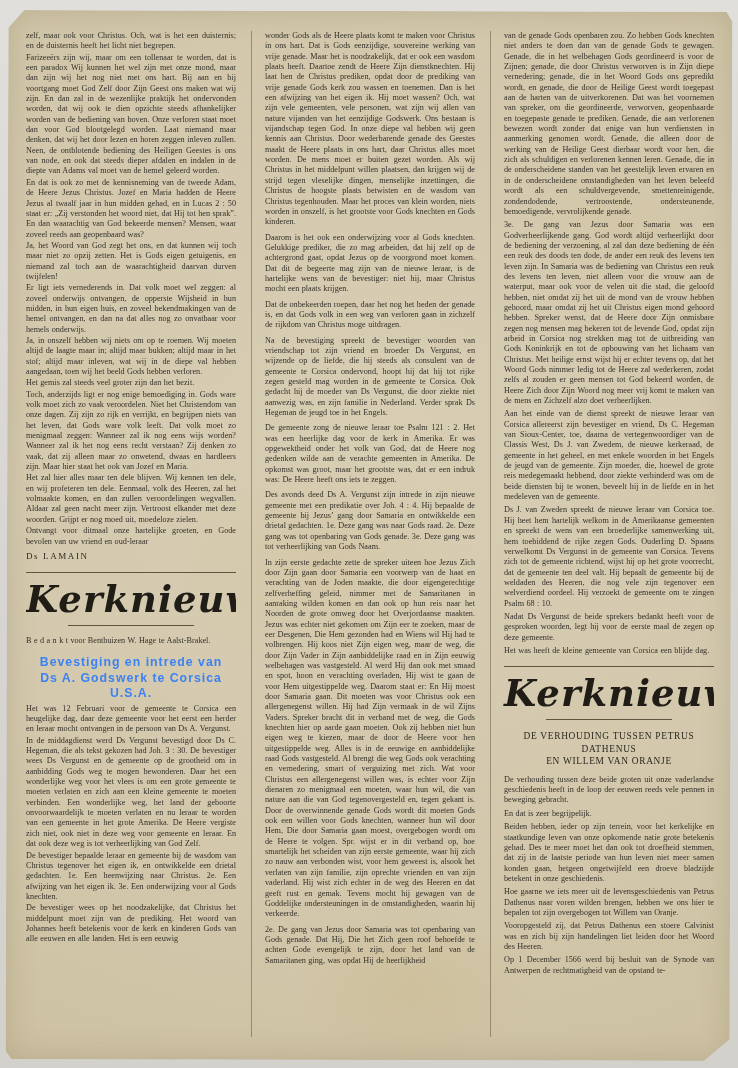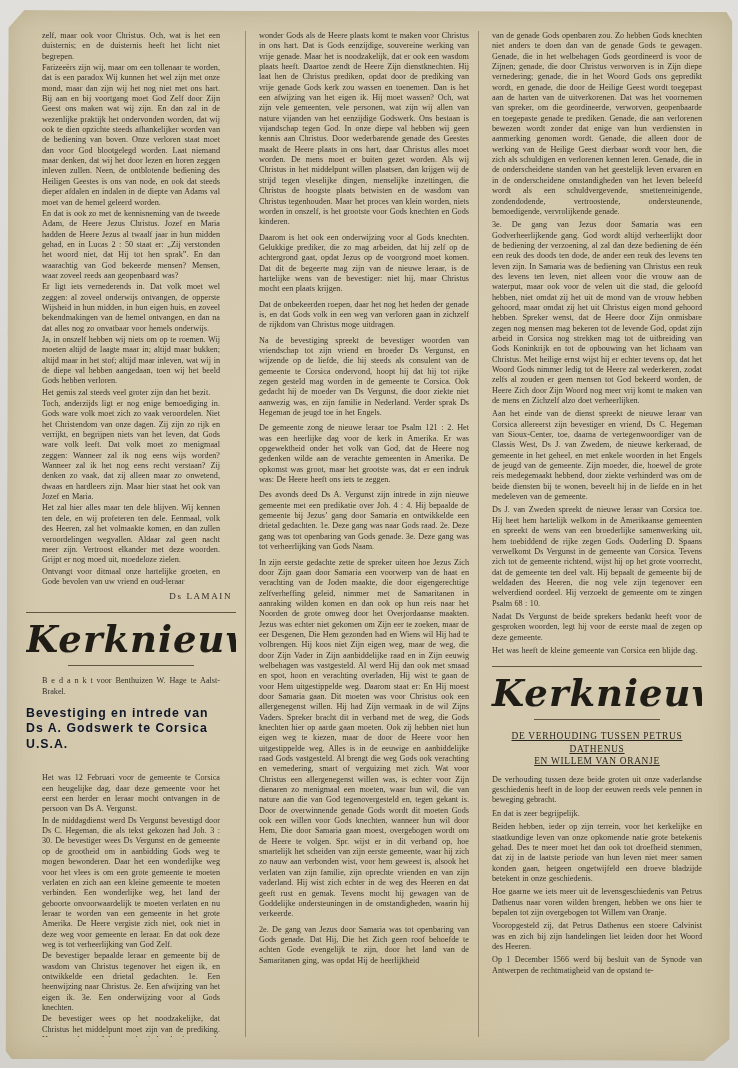--- a/index.html
+++ b/index.html
@@ -21,59 +21,60 @@
     clip-path: polygon(16px 0, 99.2% 0, 100% 10px, 100% calc(100% - 22px), calc(100% - 26px) 100%, 6px 100%, 0 calc(100% - 8px), 0 18px);
     transform: rotate(0.15deg);
   }
   .content{
     position:absolute;left:26px;top:31px;display:flex;align-items:flex-start;
   }
   .column{
     width:210px;height:1006px;overflow:hidden;
     color:#34312a;
   }
-  .column + .column{border-left:1px solid rgba(88,78,56,.48);padding-left:13px;margin-left:9px;}
+  .column + .column{border-left:1px solid rgba(88,78,56,.48);padding-left:13px;margin-left:15px;}
   .para{
     font:8.2px/10.35px "Liberation Serif", serif;
-    text-align:justify;margin:0 16px 1px;color:#34312a;
+    text-align:justify;margin:0 0 1px;color:#34312a;
     word-spacing:0.4px;
   }
   .column[data-column="1"] .para{margin:0 0 5px;}
   .column[data-column="2"] .para{margin:0 0 3px;}
   .sig{
     font:9px/11px "Liberation Serif", serif;
-    text-align:right;letter-spacing:1.6px;margin:4px 4px 8px 0;color:#2e2b24;
+    text-align:left;letter-spacing:1.6px;margin:4px 4px 8px 0;color:#2e2b24;
   }
   .rule{border:0;border-top:1px solid rgba(74,66,46,.85);margin:10px 0 8px;}
   .short-rule{border:0;border-top:1px solid rgba(74,66,46,.85);width:60%;margin:8px auto 10px;}
   .script-heading{
     font-family:"DejaVu Serif", serif;font-style:italic;font-weight:bold;
     font-size:37px;line-height:36px;text-align:center;color:#201d17;
     margin:4px 0 0; letter-spacing:1px;
   }
   .heading-bold{
     font-family:"Liberation Sans", sans-serif;font-weight:bold;
     font-size:12.3px;line-height:15.5px;letter-spacing:1px;
-    color:#0f172a;margin:9px 0 21px;
+    text-align:center;color:#3b82f6;margin:9px 0 2px;
   }
   .heading-caps{
     font-family:"Liberation Serif", serif;font-size:9.4px;line-height:12.5px;
-    letter-spacing:0.7px;text-align:center;color:#2a2720;margin:8px 0 7px;text-decoration:underline;
+    letter-spacing:0.7px;text-align:center;color:#2a2720;margin:8px 0 7px;
   }
 </style>
 </head>
 <body>
 
 <div class="scene">
   <div class="paper"></div>
   <div class="content">
     <div class="column" data-column="0">
         <p class="para">zelf, maar ook voor Christus. Och, wat is het een duisternis; en de duisternis heeft het licht niet begrepen.</p>
         <p class="para">Farizeeërs zijn wij, maar om een tollenaar te worden, dat is een paradox Wij kunnen het wel zijn met onze mond, maar dan zijn wij het nog niet met ons hart. Bij aan en bij voortgang moet God Zelf door Zijn Geest ons maken wat wij zijn. En dan zal in de wezenlijke praktijk het ondervonden worden, dat wij ook te dien opzichte steeds afhankelijker worden van de bediening van boven. Onze verloren staat moet dan voor God blootgelegd worden. Laat niemand maar denken, dat wij het door lezen en horen zeggen inleven zullen. Neen, de ontblotende bediening des Heiligen Geestes is ons van node, en ook dat steeds dieper afdalen en indalen in de diepte van Adams val moet van de hemel geleerd worden.</p>
         <p class="para">En dat is ook zo met de kennisneming van de tweede Adam, de Heere Jezus Christus. Jozef en Maria hadden de Heere Jezus al twaalf jaar in hun midden gehad, en in Lucas 2 : 50 staat er: „Zij verstonden het woord niet, dat Hij tot hen sprak”. En dan waarachtig van God bekeerde mensen? Mensen, waar zoveel reeds aan geopenbaard was?</p>
+        <p class="para">Ja, het Woord van God zegt het ons, en dat kunnen wij toch maar niet zo opzij zetten. Het is Gods eigen getuigenis, en niemand zal toch aan de waarachtigheid daarvan durven twijfelen!</p>
         <p class="para">Er ligt iets vernederends in. Dat volk moet wel zeggen: al zoveel onderwijs ontvangen, de opperste Wijsheid in hun midden, in hun eigen huis, en zoveel bekendmakingen van de hemel ontvangen, en dan na dat alles nog zo onvatbaar voor hemels onderwijs.</p>
         <p class="para">Ja, in onszelf hebben wij niets om op te roemen. Wij moeten altijd de laagte maar in; altijd maar bukken; altijd maar in het stof; altijd maar inleven, wat wij in de diepe val hebben aangedaan, toen wij het beeld Gods hebben verloren.</p>
         <p class="para">Het gemis zal steeds veel groter zijn dan het bezit.</p>
         <p class="para">Toch, anderzijds ligt er nog enige bemoediging in. Gods ware volk moet zich zo vaak veroordelen. Niet het Christendom van onze dagen. Zij zijn zo rijk en verrijkt, en begrijpen niets van het leven, dat Gods ware volk leeft. Dat volk moet zo menigmaal zeggen: Wanneer zal ik nog eens wijs worden? Wanneer zal ik het nog eens recht verstaan? Zij denken zo vaak, dat zij alleen maar zo onwetend, dwaas en hardleers zijn. Maar hier staat het ook van Jozef en Maria.</p>
         <p class="para">Het zal hier alles maar ten dele blijven. Wij kennen ten dele, en wij profeteren ten dele. Eenmaal, volk des Heeren, zal het volmaakte komen, en dan zullen veroordelingen wegvallen. Aldaar zal geen nacht meer zijn. Vertroost elkander met deze woorden. Grijpt er nog moed uit, moedeloze zielen.</p>
         <p class="para">Ontvangt voor ditmaal onze hartelijke groeten, en Gode bevolen van uw vriend en oud-leraar</p>
         <p class="sig">Ds LAMAIN</p>
         <hr class="rule">
         <div class="script-heading">Kerknieuws</div>
         <hr class="short-rule">

